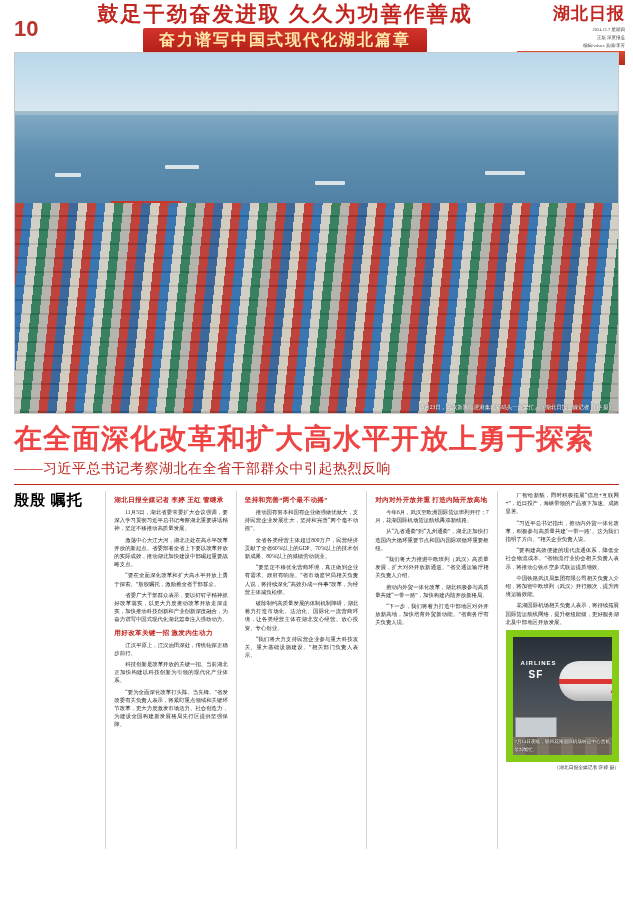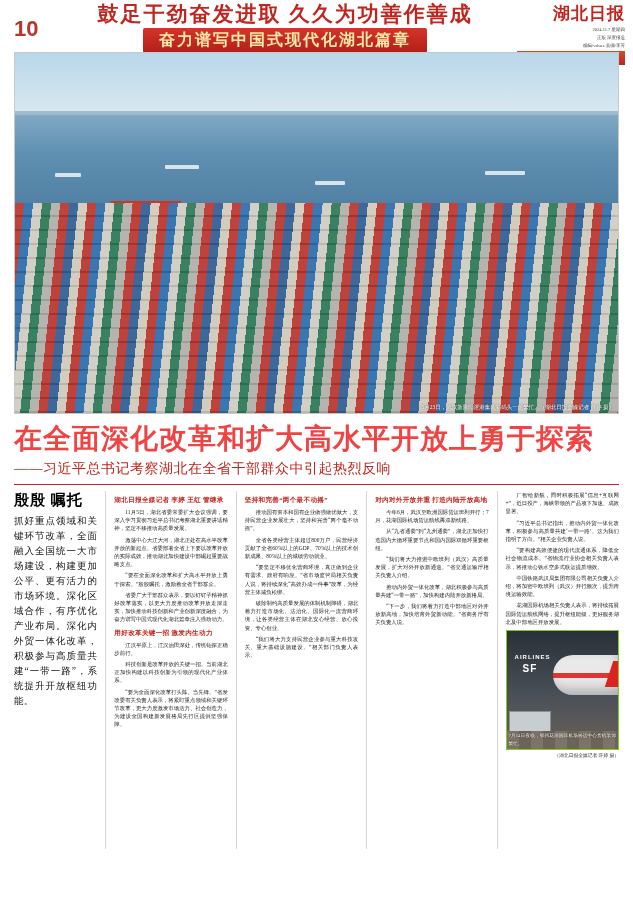--- a/index.html
+++ b/index.html
@@ -206,21 +206,21 @@
     font-size:6.6px;
     line-height:10px;
     margin:4px 0 3px 0;
     letter-spacing:.3px;
   }
   .para{margin:0 0 3px 0; text-indent:11px;}
   
   .photo2{
     margin-top:4px;
     height:118px;
-    border:1px solid #84cc16;
+    border:7px solid #84cc16;
     position:relative;
     overflow:hidden;
     background:#20252c;
   }
   .photo2 .bgdark{
     position:absolute;inset:0;
     background:linear-gradient(180deg,#2a3038 0%,#4a5058 55%,#6a6257 100%);
   }
   .photo2 .plane{
     position:absolute;left:46px;top:24px;width:74px;height:40px;
@@ -307,21 +307,20 @@
 
   <div class="headline">在全面深化改革和扩大高水平开放上勇于探索</div>
   <div class="subhead">——习近平总书记考察湖北在全省干部群众中引起热烈反响</div>
   <div class="rule"></div>
 
   <div class="columns">
 
     <div class="col first">
       <div class="sidebar-badge">殷殷
 嘱托</div>
-      <div class="sidebar-text">抓好重点领域和关键环节改革，全面融入全国统一大市场建设，构建更加公平、更有活力的市场环境。深化区域合作，有序优化产业布局。深化内外贸一体化改革，积极参与高质量共建“一带一路”，系统提升开放枢纽功能。</div>
     </div>
 
     <div class="colsep"></div>
 
     <div class="col">
       <div class="sub-title">湖北日报全媒记者 李婷 王红 管继承</div>
       <p class="para">11月5日，湖北省委常委扩大会议强调，要深入学习贯彻习近平总书记考察湖北重要讲话精神，坚定不移推动高质量发展。</p>
       <p class="para">激荡中心大江大河，湖北正处在高水平改革开放的新起点。省委部署全省上下要以改革开放的实际成效，推动湖北加快建设中部崛起重要战略支点。</p>
       <p class="para">“要在全面深化改革和扩大高水平开放上勇于探索。”殷殷嘱托，激励着全省干部群众。</p>
       <p class="para">省委广大干部群众表示，要以钉钉子精神抓好改革落实，以更大力度推动改革开放走深走实，加快推动科技创新和产业创新深度融合，为奋力谱写中国式现代化湖北篇章注入强劲动力。</p>

